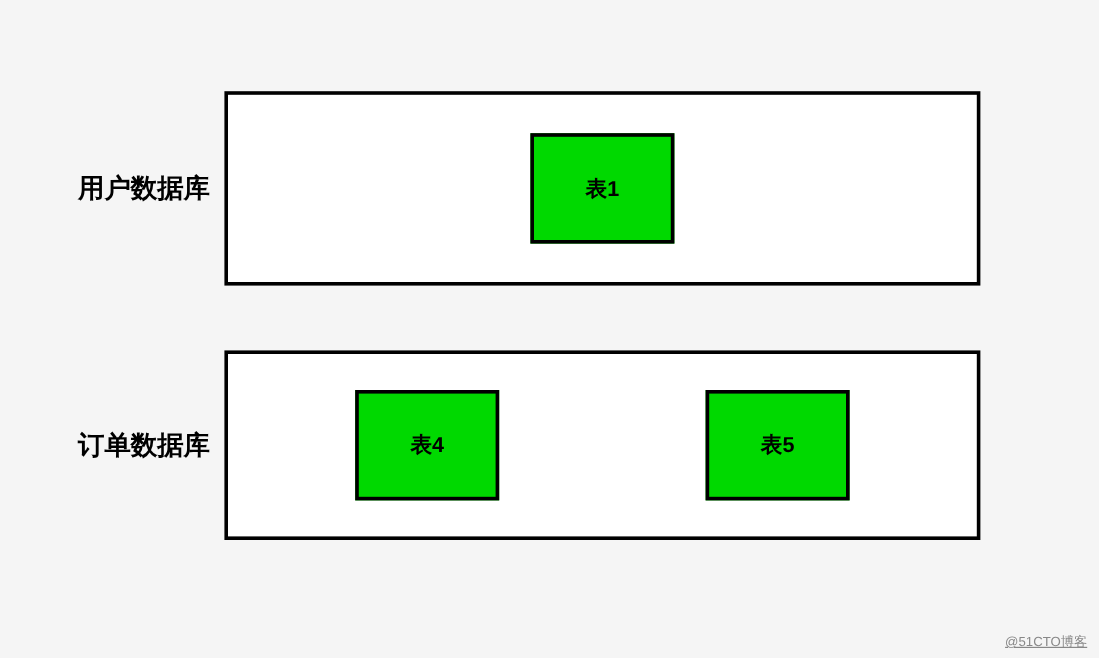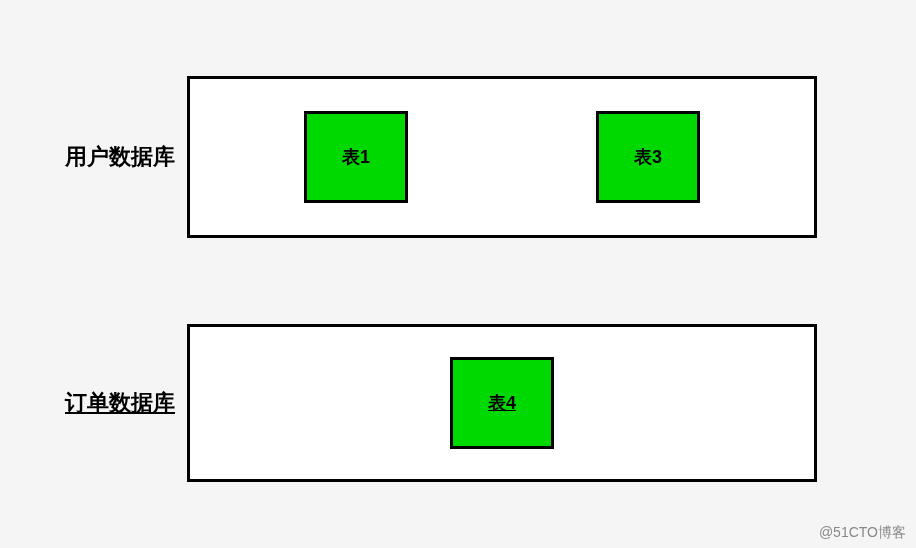--- a/index.html
+++ b/index.html
@@ -35,72 +35,72 @@
     }
     .db-box {
       border: 3px solid #000;
       background: #fff;
       display: flex;
       justify-content: space-around;
       align-items: center;
       padding: 30px 20px;
     }
     .table-box {
-      width: 104px;
+      width: 120px;
       height: 92px;
       background: #00D900;
       border: 3px solid #000;
       display: flex;
       justify-content: center;
       align-items: center;
       font-size: 18px;
       font-weight: bold;
       color: #000;
     }
     .group-1 {
       top: 76px;
       left: 65px;
     }
     .group-2 {
-      top: 324px;
+      top: 292px;
       left: 65px;
-      text-decoration: underline;
     }
     .db-box-1 {
       width: 630px;
       height: 162px;
     }
     .db-box-2 {
       width: 630px;
       height: 158px;
       text-align: right;
     }
     .watermark {
       position: absolute;
       bottom: 6px;
       right: 10px;
-      font-size: 14px;
+      font-size: 11px;
       color: #888;
+      text-decoration: underline;
     }
   </style>
 </head>
 <body>
 
 <div class="diagram-container">
 
   <div class="db-group group-1">
     <div class="db-label">用户数据库</div>
     <div class="db-box db-box-1">
       <div class="table-box">表1</div>
-      <div class="table-box">表3</div>
     </div>
   </div>
 
   <div class="db-group group-2">
     <div class="db-label">订单数据库</div>
     <div class="db-box db-box-2">
       <div class="table-box">表4</div>
+      <div class="table-box">表5</div>
     </div>
   </div>
 
   <div class="watermark">@51CTO博客</div>
 
 </div>
 
 </body></html>

